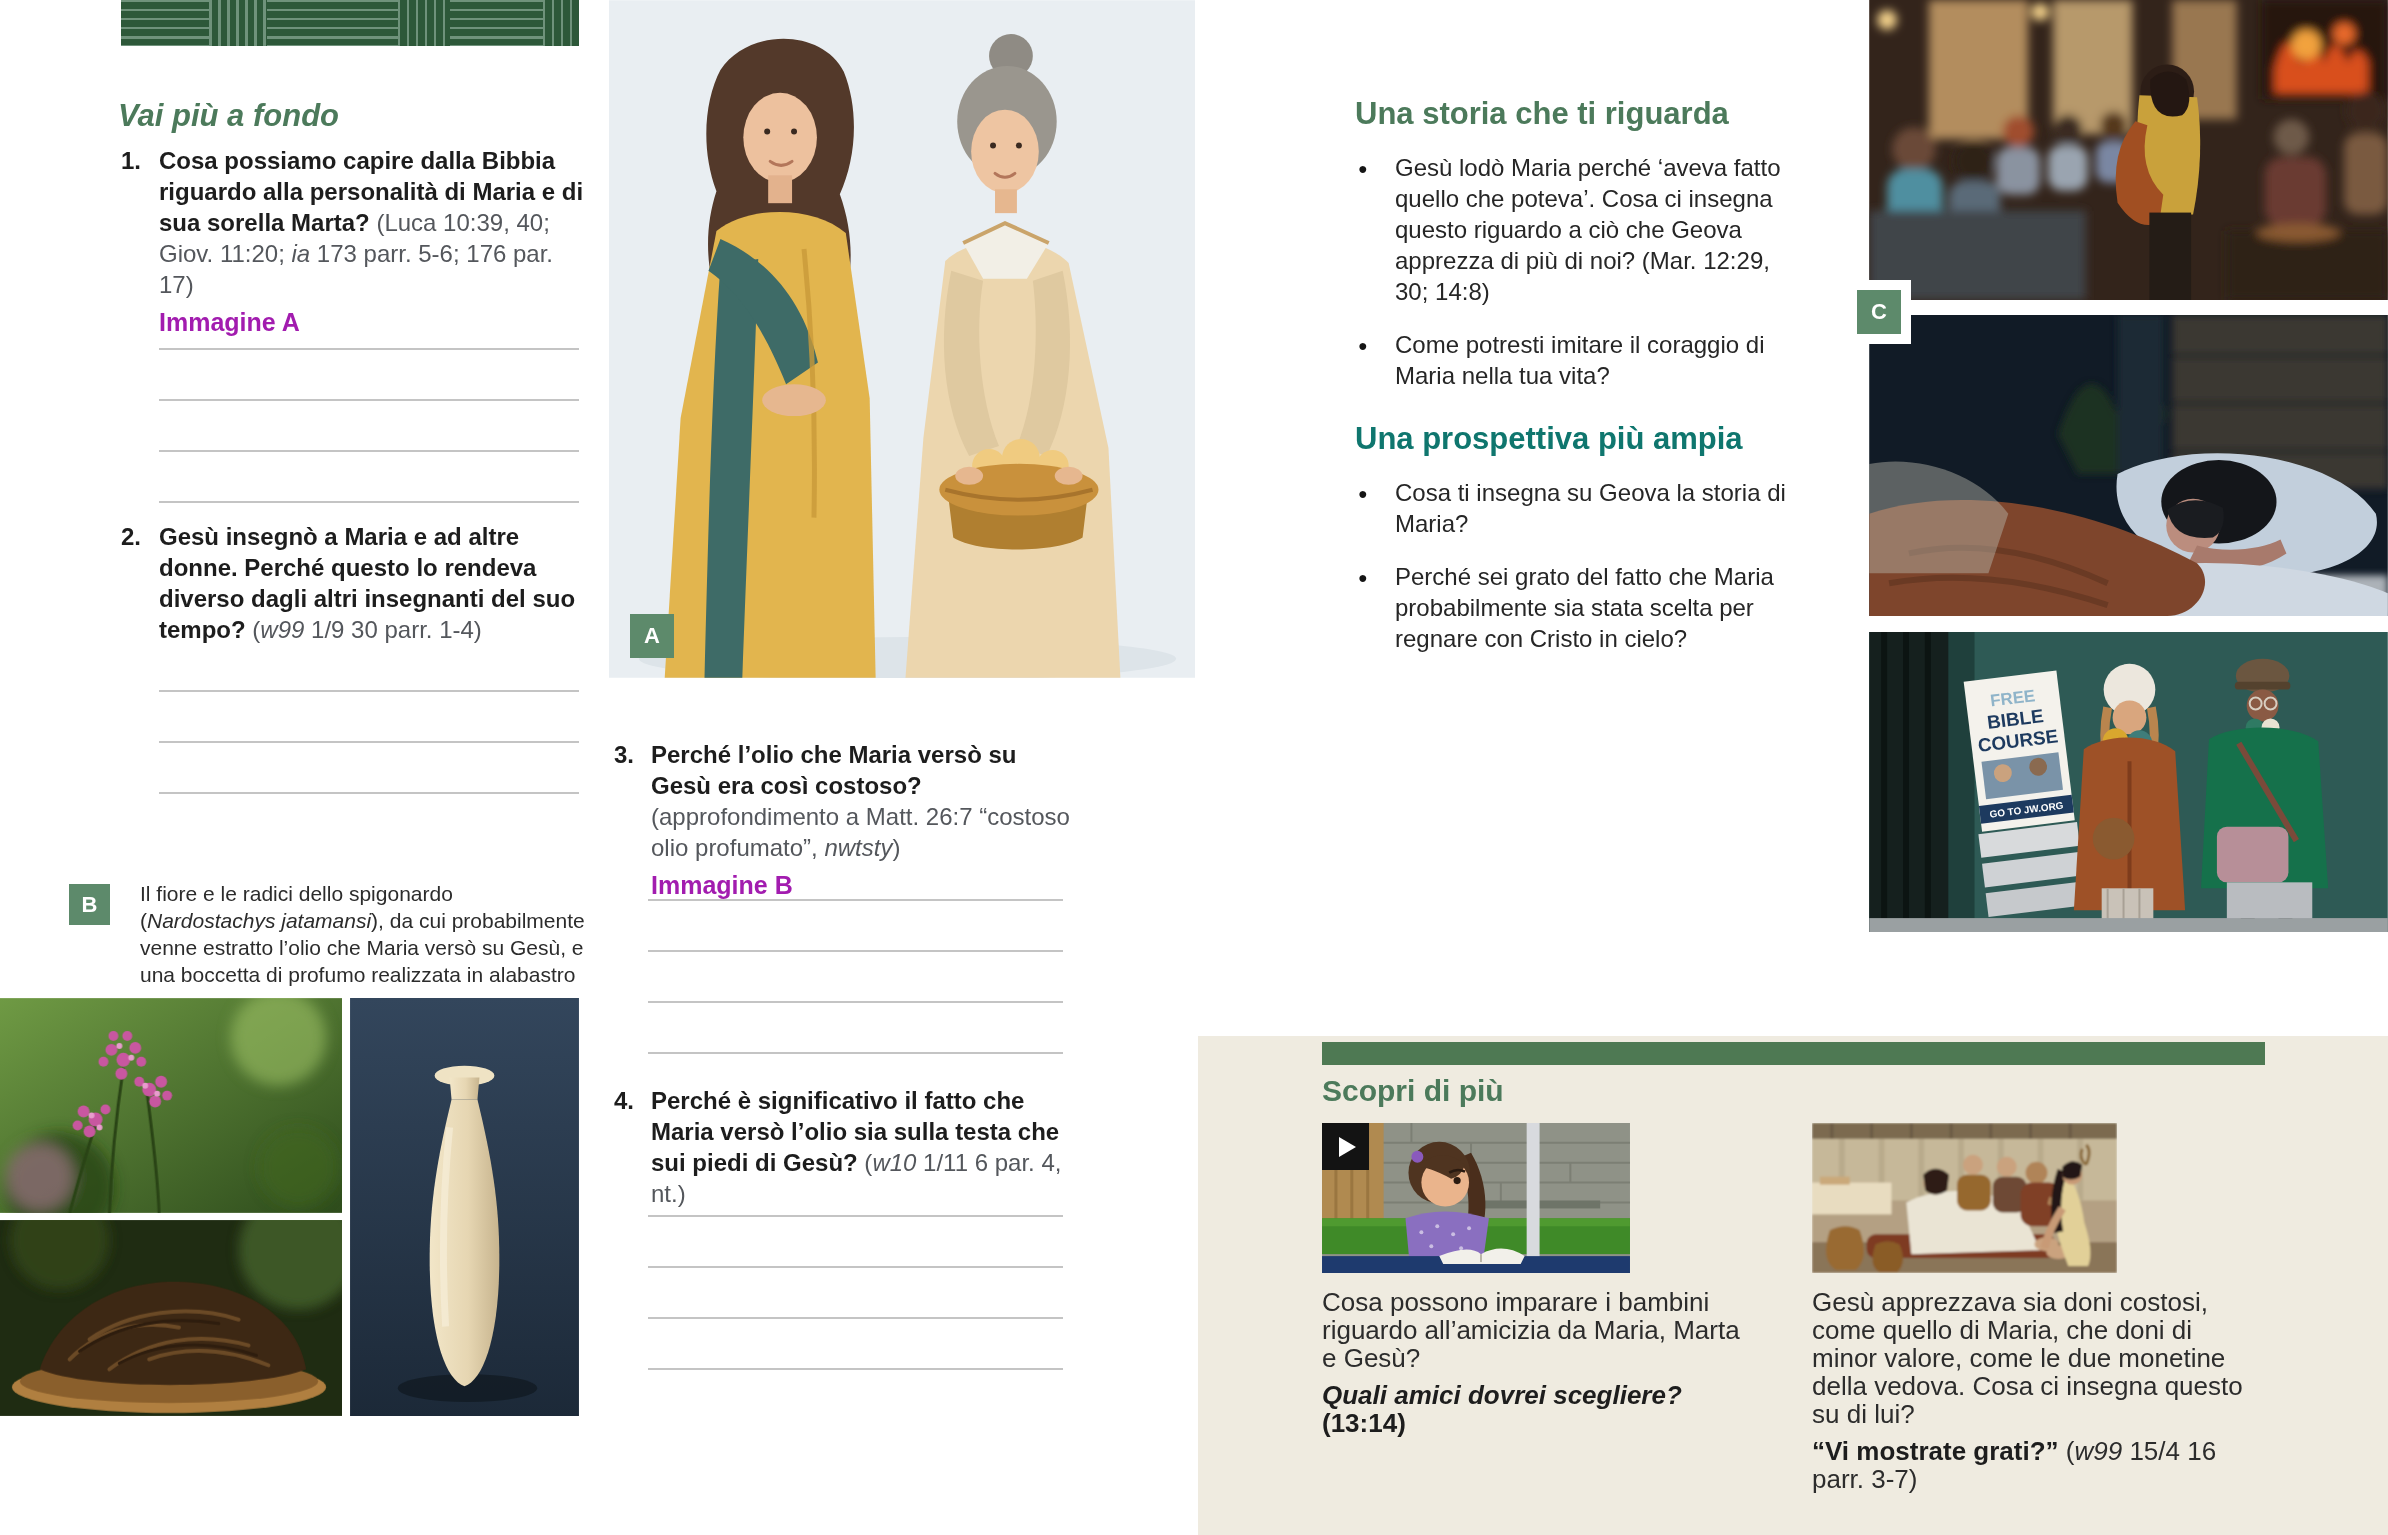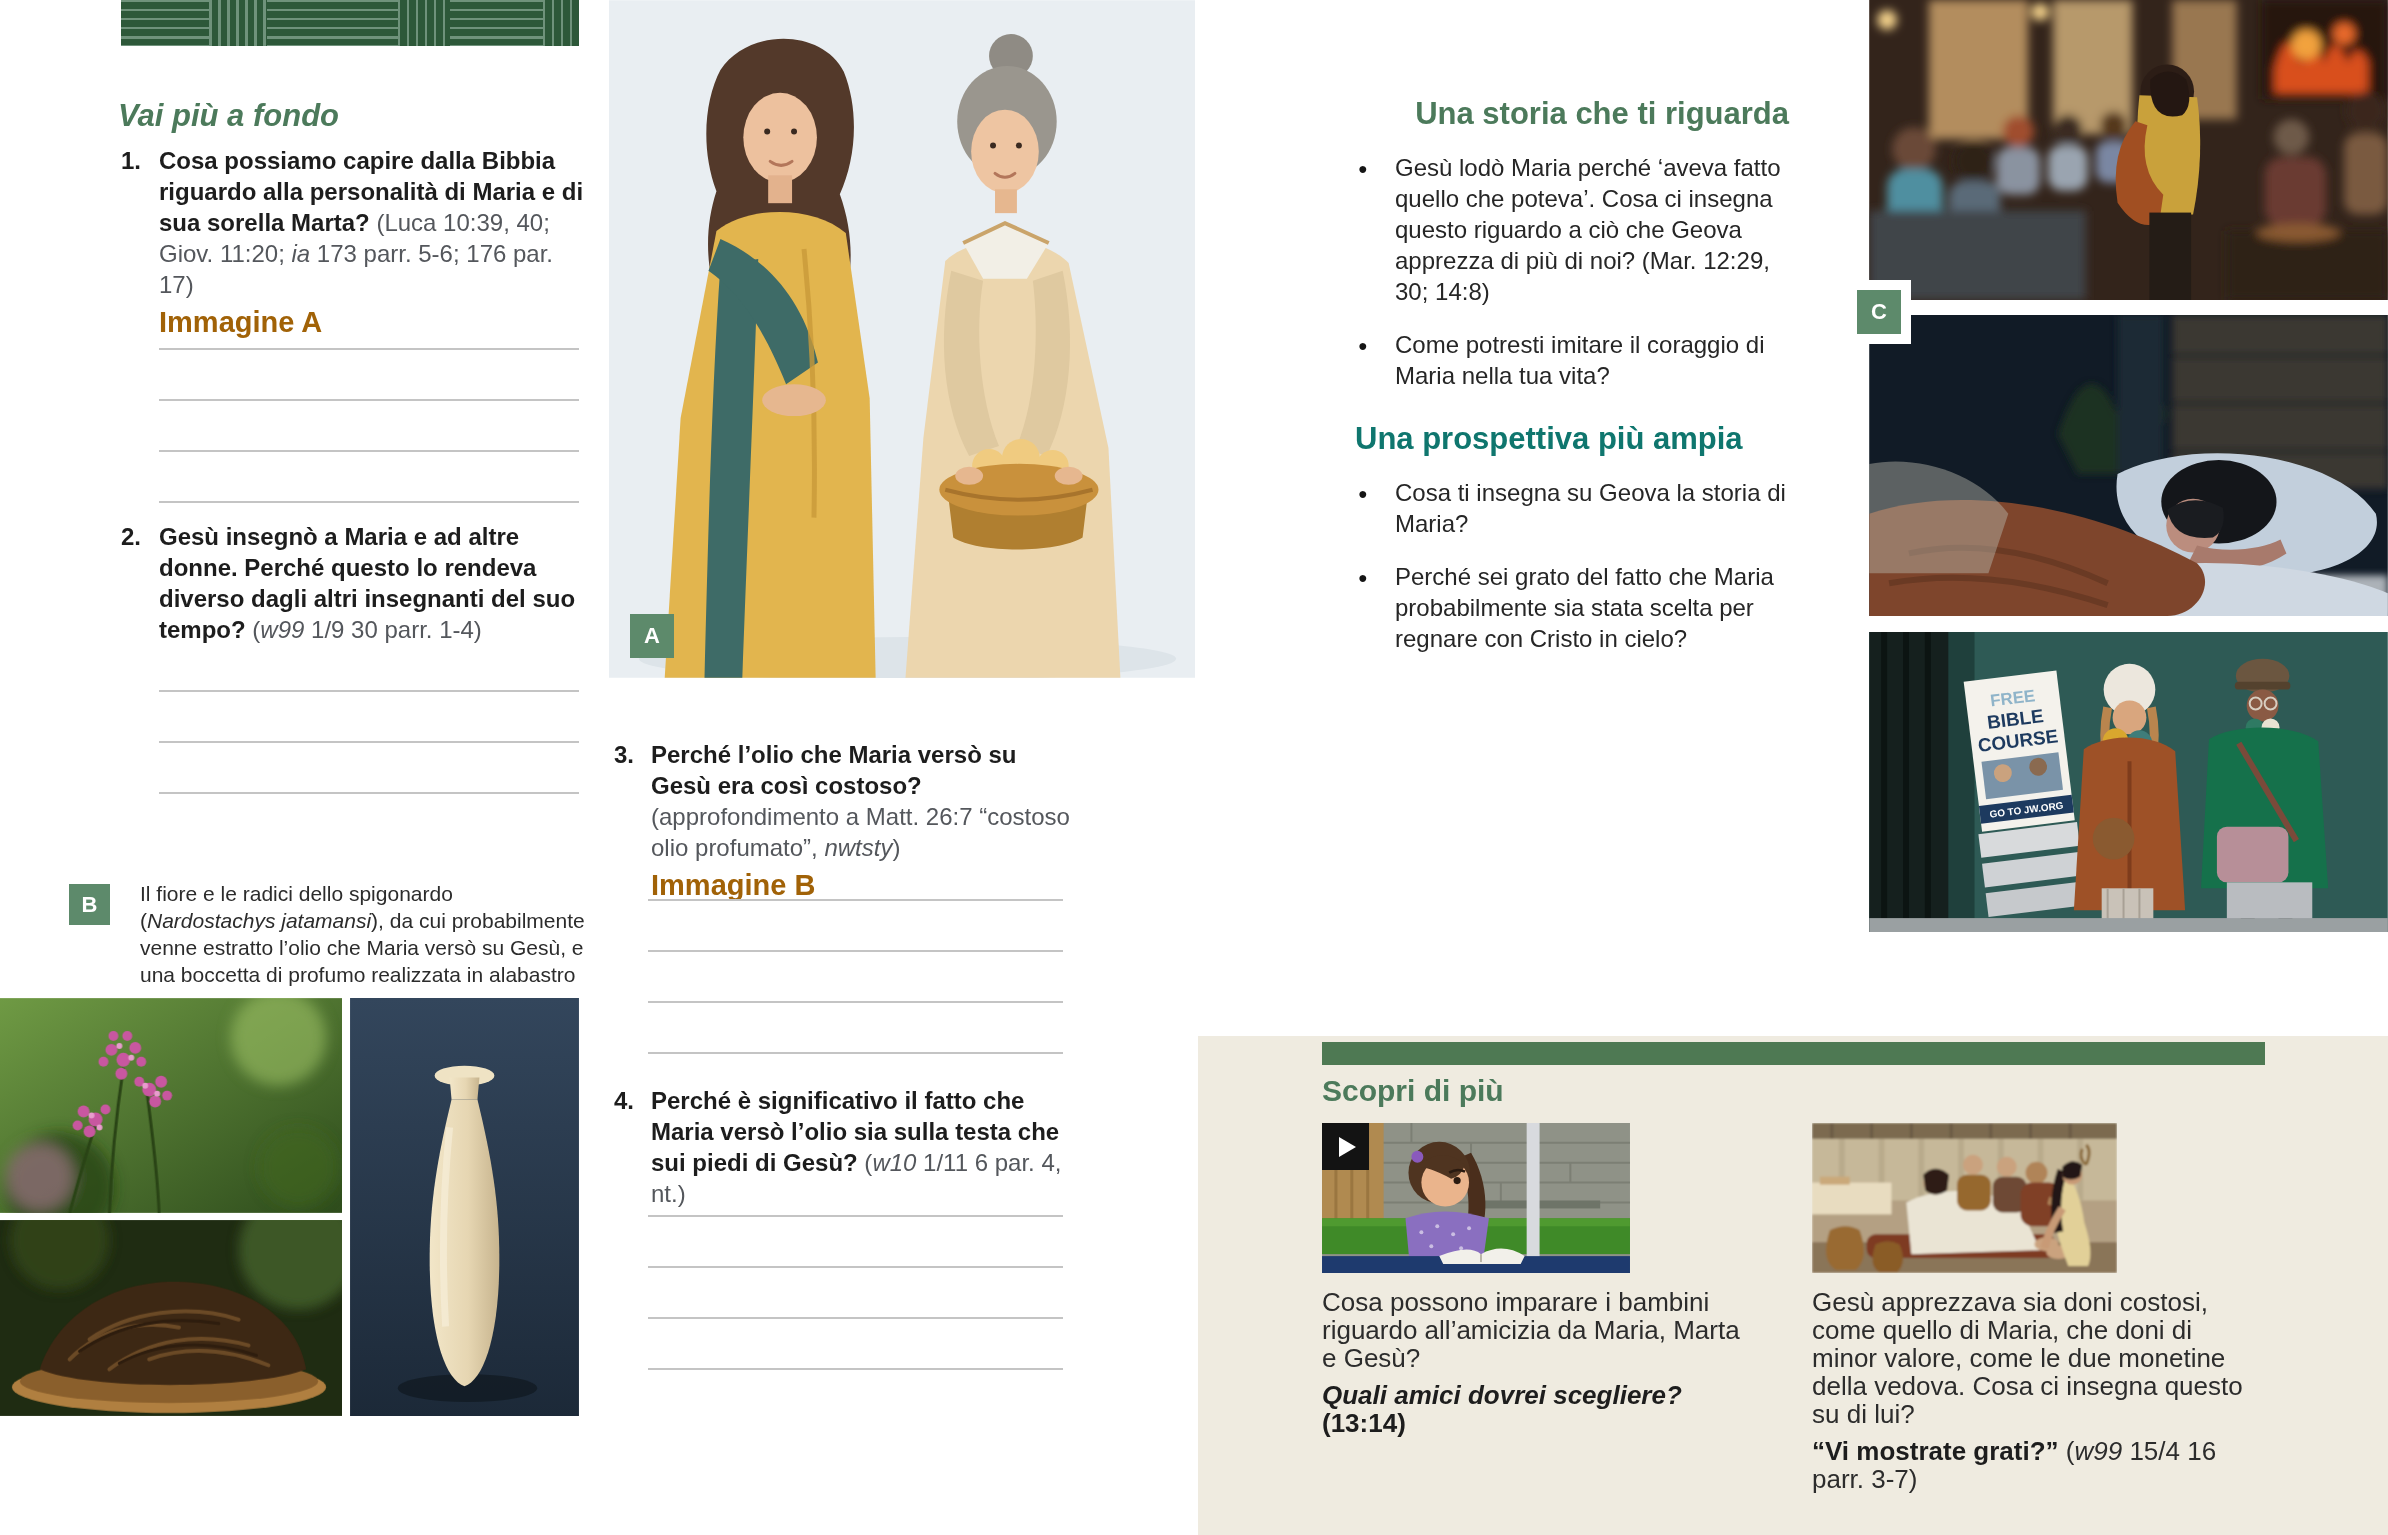--- a/index.html
+++ b/index.html
@@ -13,35 +13,35 @@
   .vpatch{position:absolute;top:0;height:100%;
     background:#2d5839;background-image:repeating-linear-gradient(90deg,#6f927b 0 2.5px,rgba(0,0,0,0) 2.5px 9px);}
 
   .sec-title{font-size:31px;font-weight:bold;color:#4c7a5b;}
   .question{width:464px;font-size:24px;line-height:31px;}
   .qnum{position:absolute;left:0;top:0;font-weight:bold;color:#1d1d1d;}
   .qbody{margin-left:38px;}
   .qbold{font-weight:bold;color:#1d1d1d;}
   .qref{color:#54575c;}
   .i{font-style:italic;}
-  .img-link{margin-top:7px;font-size:29px;font-weight:bold;color:#a16207;}
+  .img-link{margin-top:7px;font-size:25px;font-weight:bold;color:#a21caf;}
 
   .lines{}
   .ln{height:49px;border-bottom:2px solid #c4c4c4;}
 
   .badge{background:#5d8a6b;color:#fff;font-weight:bold;font-size:22px;
          display:flex;align-items:center;justify-content:center;}
   .bcaption{font-size:21px;line-height:27px;color:#2c2c2c;}
 
   figure{margin:0;padding:0;}
   figure svg{display:block;width:100%;height:100%;}
 
   
   .rightcol{left:1355px;top:96px;width:434px;}
-  .rtitle{margin:0 0 20px 0;font-size:31px;font-weight:bold;color:#4c7a5b;text-align:right;}
+  .rtitle{margin:0 0 20px 0;font-size:31px;font-weight:bold;color:#4c7a5b;}
   .rtitle2{margin:30px 0 20px 0;font-size:31px;font-weight:bold;color:#0f766e;}
   .blist{list-style:none;margin:0;padding:0;}
   .blist li{position:relative;padding-left:40px;font-size:24px;line-height:31px;
             color:#262626;margin-bottom:22px;}
   .blist li::before{content:"●";position:absolute;left:3px;top:1px;font-size:16px;color:#151515;}
   .link-inline{color:#53805f;font-weight:bold;font-size:21px;margin-left:12px;white-space:nowrap;}
 
   
   .scopri{left:1198px;top:1036px;width:1190px;height:499px;background:#efebe0;padding-left:26px;}
   .sbar{left:124px;top:6px;width:943px;height:23px;background:#4e7953;}

